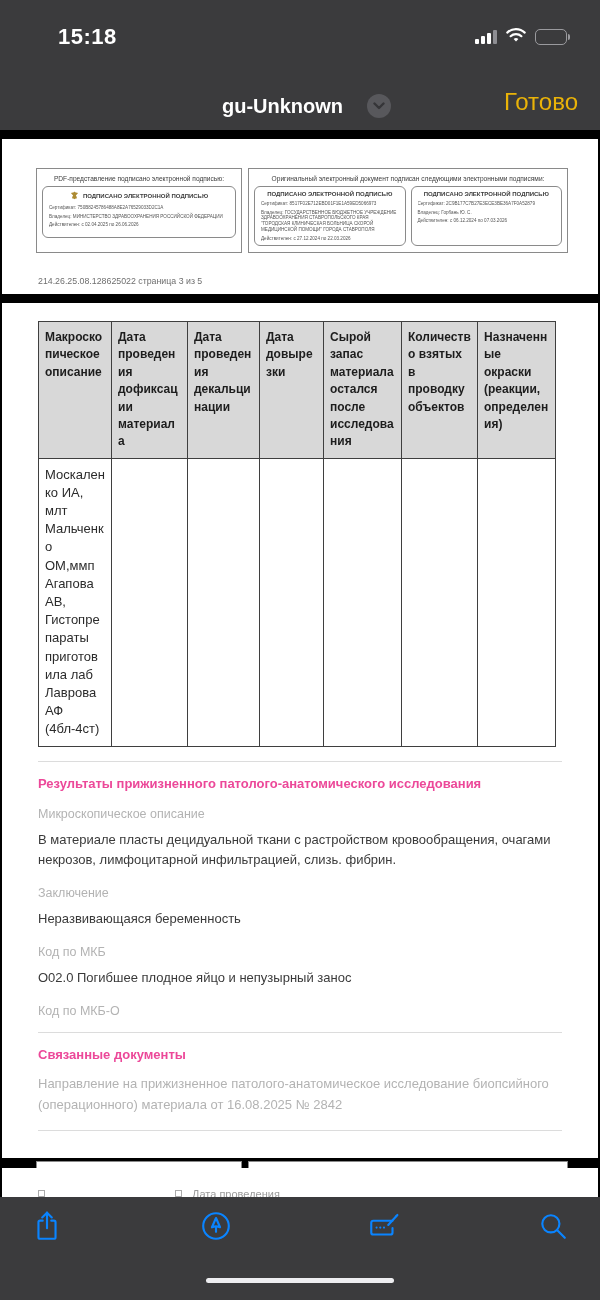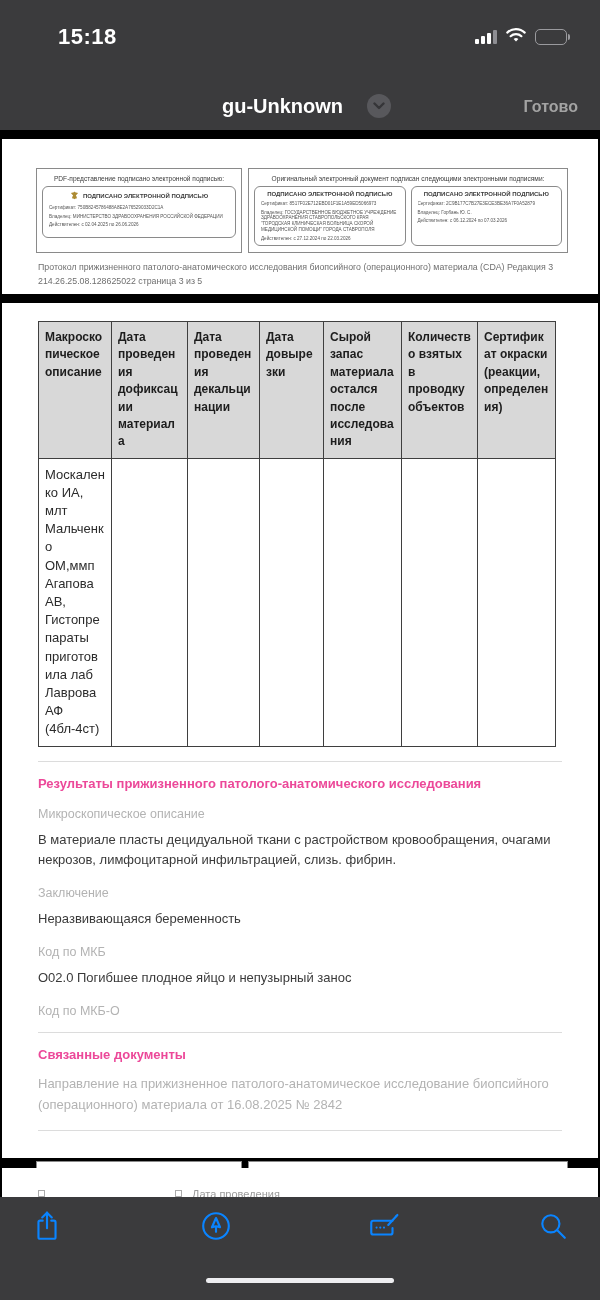--- a/index.html
+++ b/index.html
@@ -17,21 +17,21 @@
   .sig-bars i:nth-child(3){height:11px;} .sig-bars i:nth-child(4){height:14px; background:#8e8e93;}
   .battery { display:flex; align-items:center; }
   .batt-body { width:32px; height:16px; border:1.5px solid #9a9a9e; border-radius:5px; padding:2px; }
   .batt-fill { height:100%; width:55%; background:#fff; border-radius:2.5px; }
   .batt-nub { width:2px; height:6px; background:#9a9a9e; border-radius:0 2px 2px 0; margin-left:1px; }
 
   .nav-bar { height:66px; background:#3b3b3d; flex:none; display:flex; align-items:flex-end; padding:0 22px 14px 22px; position:relative; }
   .nav-title-wrap { position:absolute; left:0; right:0; bottom:12px; display:flex; justify-content:center; align-items:center; gap:24px;margin-left:13px; }
   .nav-title { color:#fff; font-size:20px; font-weight:600; }
   .nav-chevron { width:24px; height:24px; border-radius:50%; background:#58585c; display:flex; align-items:center; justify-content:center; }
-  .done-btn { margin-left:auto; color:#a3a3a3; font-size:16px; font-weight:700; position:relative; z-index:2; }
+  .done-btn { margin-left:auto; color:#eab308; font-size:24px; font-weight:400; position:relative; z-index:2; }
 
   
   .content { flex:1 1 auto; background:#000; overflow:hidden; }
   .page { background:#fff; margin:0 2px; }
   .page-3 { margin-top:9px; height:155px; padding-top:29px; }
   .page-4 { margin-top:9px; height:855px; padding-top:18px; }
   .page-5 { margin-top:10px; height:29px; overflow:hidden; position:relative; }
 
   
   .sig-row { display:flex; gap:6px; padding:0 34px; }
@@ -146,21 +146,21 @@
             <div class="stamp">
               <div class="stamp-title">ПОДПИСАНО ЭЛЕКТРОННОЙ ПОДПИСЬЮ</div>
               <div class="stamp-line nowrap">Сертификат: 2C9B177C7B27E3ECE3BE36A7F0A52879</div>
               <div class="stamp-line">Владелец: Горбань Ю. С.</div>
               <div class="stamp-line">Действителен: с 06.12.2024 по 07.03.2026</div>
             </div>
           </div>
         </div>
       </div>
       <div class="caption">
-        <span>Протокол прижизненного патолого-анатомического исследования биопсийного (операционного) материала (CDA) Редакция 3</span><br>
+        <br>
         <span>214.26.25.08.128625022 страница 3 из 5</span>
       </div>
     </div>
 
     <div class="page page-4">
       <table class="doc-table">
         <colgroup>
           <col style="width:73px">
             <col style="width:76px">
             <col style="width:72px">
@@ -170,21 +170,21 @@
             <col style="width:78px">
         </colgroup>
         <tbody>
             <tr>
           <th>Макроскопическое описание</th>
           <th>Дата проведения дофиксации материала</th>
           <th>Дата проведения декальцинации</th>
           <th>Дата довырезки</th>
           <th>Сырой запас материала остался после исследования</th>
           <th>Количество взятых в проводку объектов</th>
-          <th>Сертификат окраски (реакции, определения)</th>
+          <th>Назначенные окраски (реакции, определения)</th>
         </tr>
         <tr>
           <td>Москаленко ИА, млт Мальченко ОМ,ммп Агапова АВ, Гистопрепараты приготовила лаб Лаврова АФ (4бл-4ст)</td>
           <td></td>
           <td></td>
           <td></td>
           <td></td>
           <td></td>
           <td></td>
         </tr>

